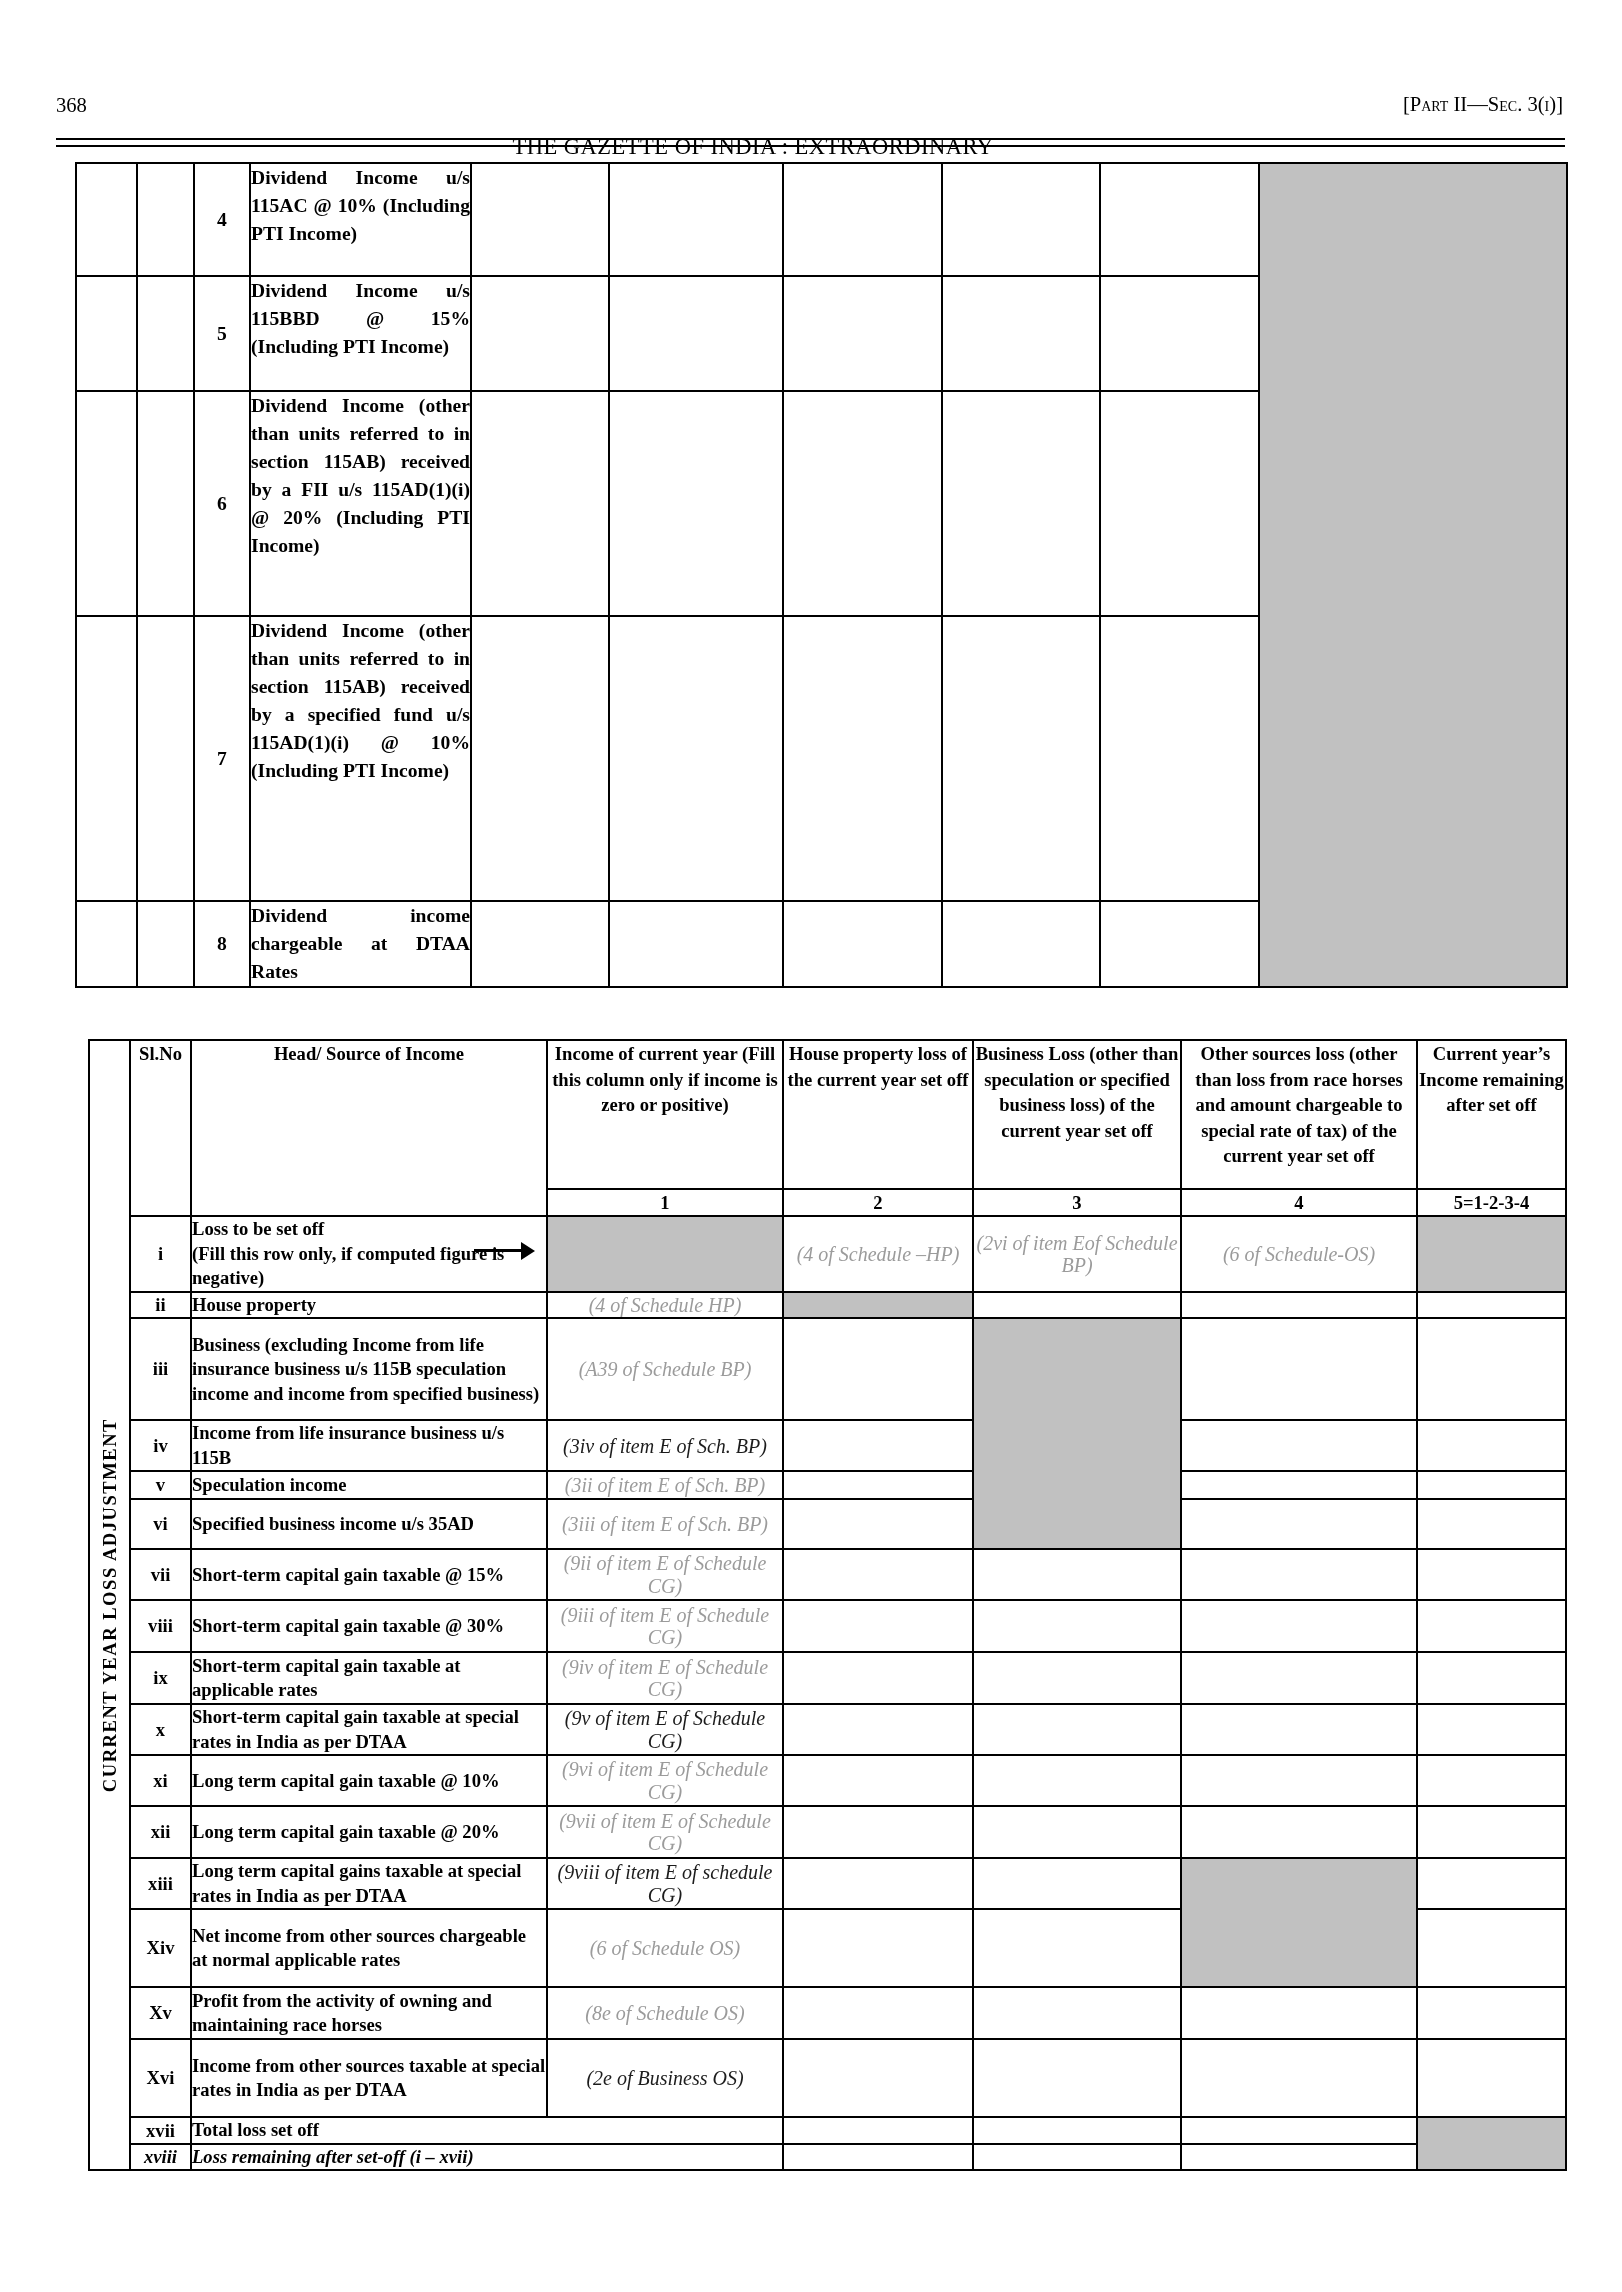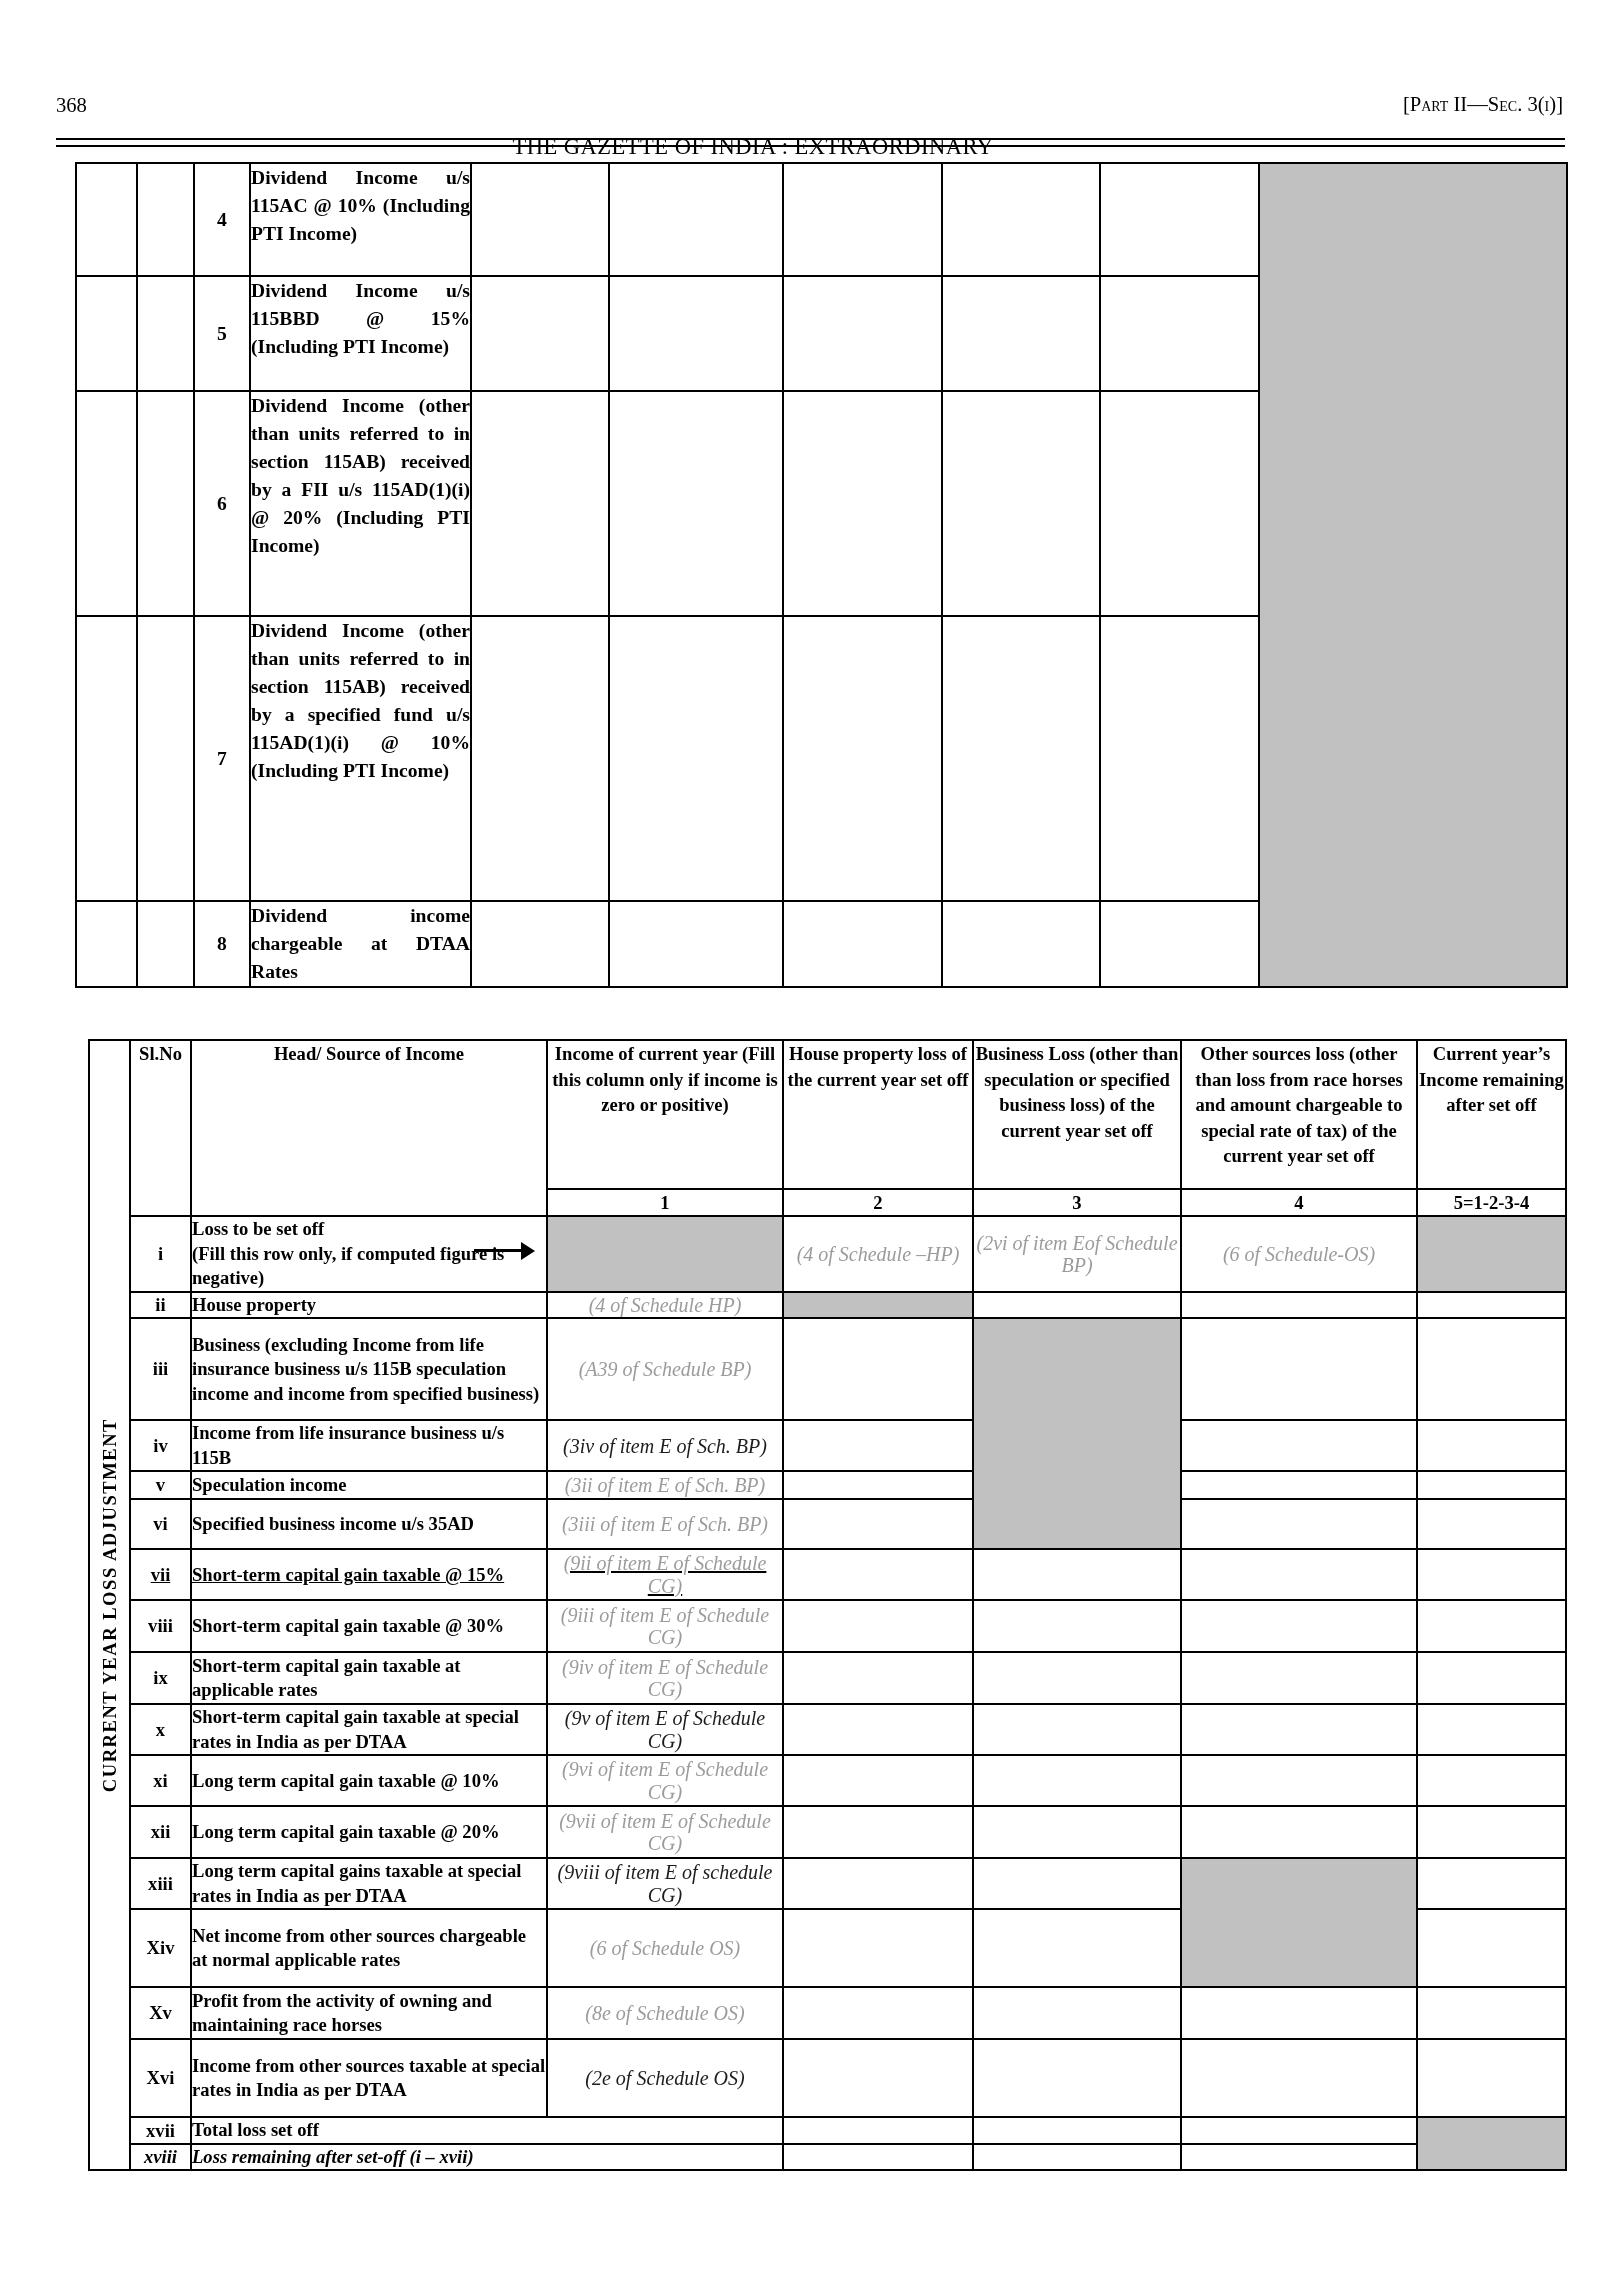--- a/index.html
+++ b/index.html
@@ -213,21 +213,21 @@
           <td></td>
         </tr>
         <tr style="height: 50px;">
           <td class="sl">vi</td>
           <td class="lbl"><span>Specified business income u/s 35AD</span></td>
           <td class="ref">(3iii of item E of Sch. BP)</td>
           <td></td>
           <td></td>
           <td></td>
         </tr>
-        <tr style="height: 51px; text-decoration: underline;">
+        <tr style="height: 51px;">
           <td class="sl">vii</td>
           <td class="lbl"><span>Short-term capital gain taxable @ 15%</span></td>
           <td class="ref">(9ii of item E of Schedule CG)</td>
           <td></td>
           <td></td>
           <td></td>
           <td></td>
         </tr>
         <tr style="height: 52px; margin-top: 25px;">
           <td class="sl">viii</td>
@@ -296,21 +296,21 @@
           <td class="lbl"><span>Profit from the activity of owning and maintaining race horses</span></td>
           <td class="ref">(8e of Schedule OS)</td>
           <td></td>
           <td></td>
           <td></td>
           <td></td>
         </tr>
         <tr style="height: 78px;">
           <td class="sl">Xvi</td>
           <td class="lbl"><span>Income from other sources taxable at special rates in India as per DTAA</span></td>
-          <td class="ref dark">(2e of Schedule OS)</td>
+          <td class="ref dark">(2e of Business OS)</td>
           <td></td>
           <td></td>
           <td></td>
           <td></td>
         </tr>
         <tr style="height: 25.5px;">
           <td class="sl">xvii</td>
           <td class="lbl" colspan="2"><span>Total loss set off</span></td>
           <td></td>
           <td></td>

